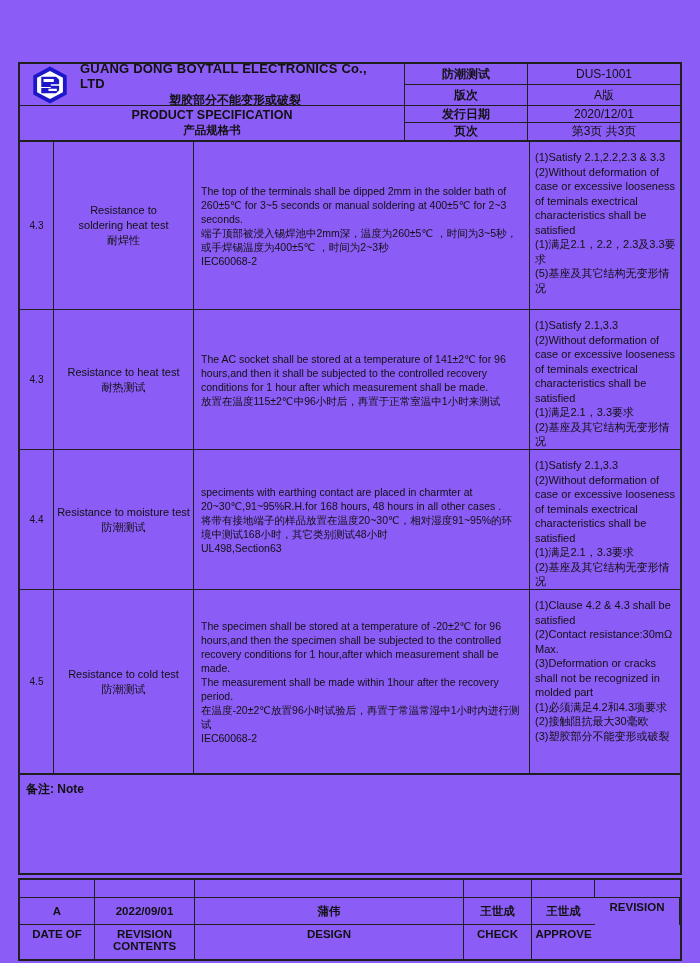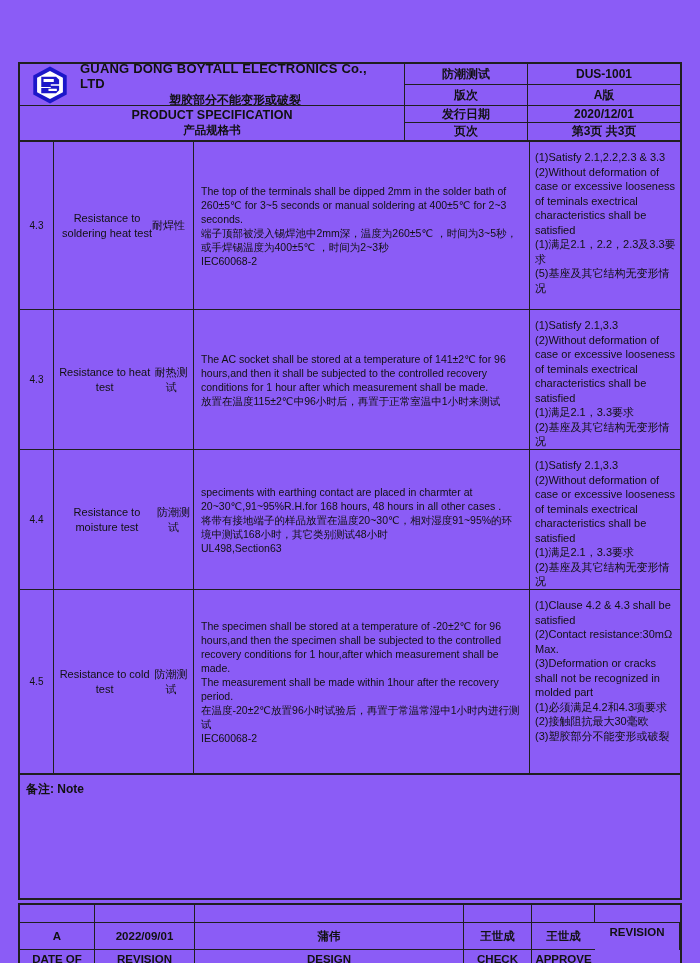--- a/index.html
+++ b/index.html
@@ -13,45 +13,45 @@
          grid-template-rows:21px 21px 17px 17px; border:2px solid #1f1f1f; }
   .hcell { border-right:1.5px solid #1f1f1f; border-bottom:1.5px solid #1f1f1f;
            display:flex; align-items:center; justify-content:center; overflow:hidden; }
   .company   { grid-area:1/1/3/2; justify-content:flex-start; padding-left:8px; gap:8px; }
   .spectitle { grid-area:3/1/5/2; flex-direction:column; border-bottom:0;justify-content:center; }
   .fl0{grid-area:1/2/2/3} .fv0{grid-area:1/3/2/4; border-right:0}
   .fl1{grid-area:2/2/3/3} .fv1{grid-area:2/3/3/4; border-right:0}
   .fl2{grid-area:3/2/4/3} .fv2{grid-area:3/3/4/4; border-right:0}
   .fl3{grid-area:4/2/5/3; border-bottom:0} .fv3{grid-area:4/3/5/4; border-right:0; border-bottom:0}
   .flabel { font-weight:bold; font-size:12px; }
-  .fvalue { font-weight:bold; font-size:12px; }
+  .fvalue { font-weight:normal; font-size:12px; }
   .company-names { display:flex; flex-direction:column; align-items:center; flex:1; padding-right:14px; }
   .company-en { font-weight:bold; font-size:13px; letter-spacing:0.2px; }
   .company-cn { font-weight:bold; font-size:12px; margin-top:1px; }
   .title-en { font-weight:bold; font-size:12.5px; }
   .title-cn { font-weight:bold; font-size:11.5px; margin-top:1px; }
   .logo { width:44px; height:38px; flex:0 0 auto; display:flex; align-items:center; }
 
   
   .spec { display:grid; grid-template-columns:34px 140px 336px 1fr;
           grid-template-rows:168px 140px 140px 183px; border:2px solid #1f1f1f; border-top:0; }
   .scell { border-right:1.5px solid #1f1f1f; border-bottom:1.5px solid #1f1f1f; overflow:hidden; }
   .scell.c4 { border-right:0; }
   .scell.rlast { border-bottom:0; }
   .no-cell { display:flex; align-items:center; justify-content:center; font-size:10px; }
-  .name-cell { display:flex; flex-direction:row; align-items:center; justify-content:center;
+  .name-cell { display:flex; flex-direction:column; align-items:center; justify-content:center;
                text-align:center; font-size:11px; line-height:15px; padding:0 3px; }
   .name-en, .name-cn { white-space:pre-wrap; }
   .desc-cell { display:flex; flex-direction:column; justify-content:center;
                font-size:10.5px; line-height:14px; padding:4px 8px 4px 7px; }
   .desc-cell div, .req-cell div { white-space:pre-wrap; }
   .req-cell { font-size:11px; line-height:14.5px; padding:8px 4px 4px 5px; }
 
   
-  .note { border:2px solid #1f1f1f; border-top:0; height:125px; padding:4px 6px; }
+  .note { border:2px solid #1f1f1f; border-top:0; height:100px; padding:4px 6px; }
   .note-label { font-weight:bold; font-size:12px; }
   .gap { height:3px; }
 
   
   .rev { display:grid; grid-template-columns:75px 100px 269px 68px 63px 1fr;
          grid-template-rows:18px 27px 34px; border:2px solid #1f1f1f; }
   .rcell { border-right:1.5px solid #1f1f1f; border-bottom:1.5px solid #1f1f1f;
            display:flex; align-items:center; justify-content:center;
            font-weight:bold; font-size:11.5px; overflow:hidden; }
   .rcell.c6 { border-right:0; }

